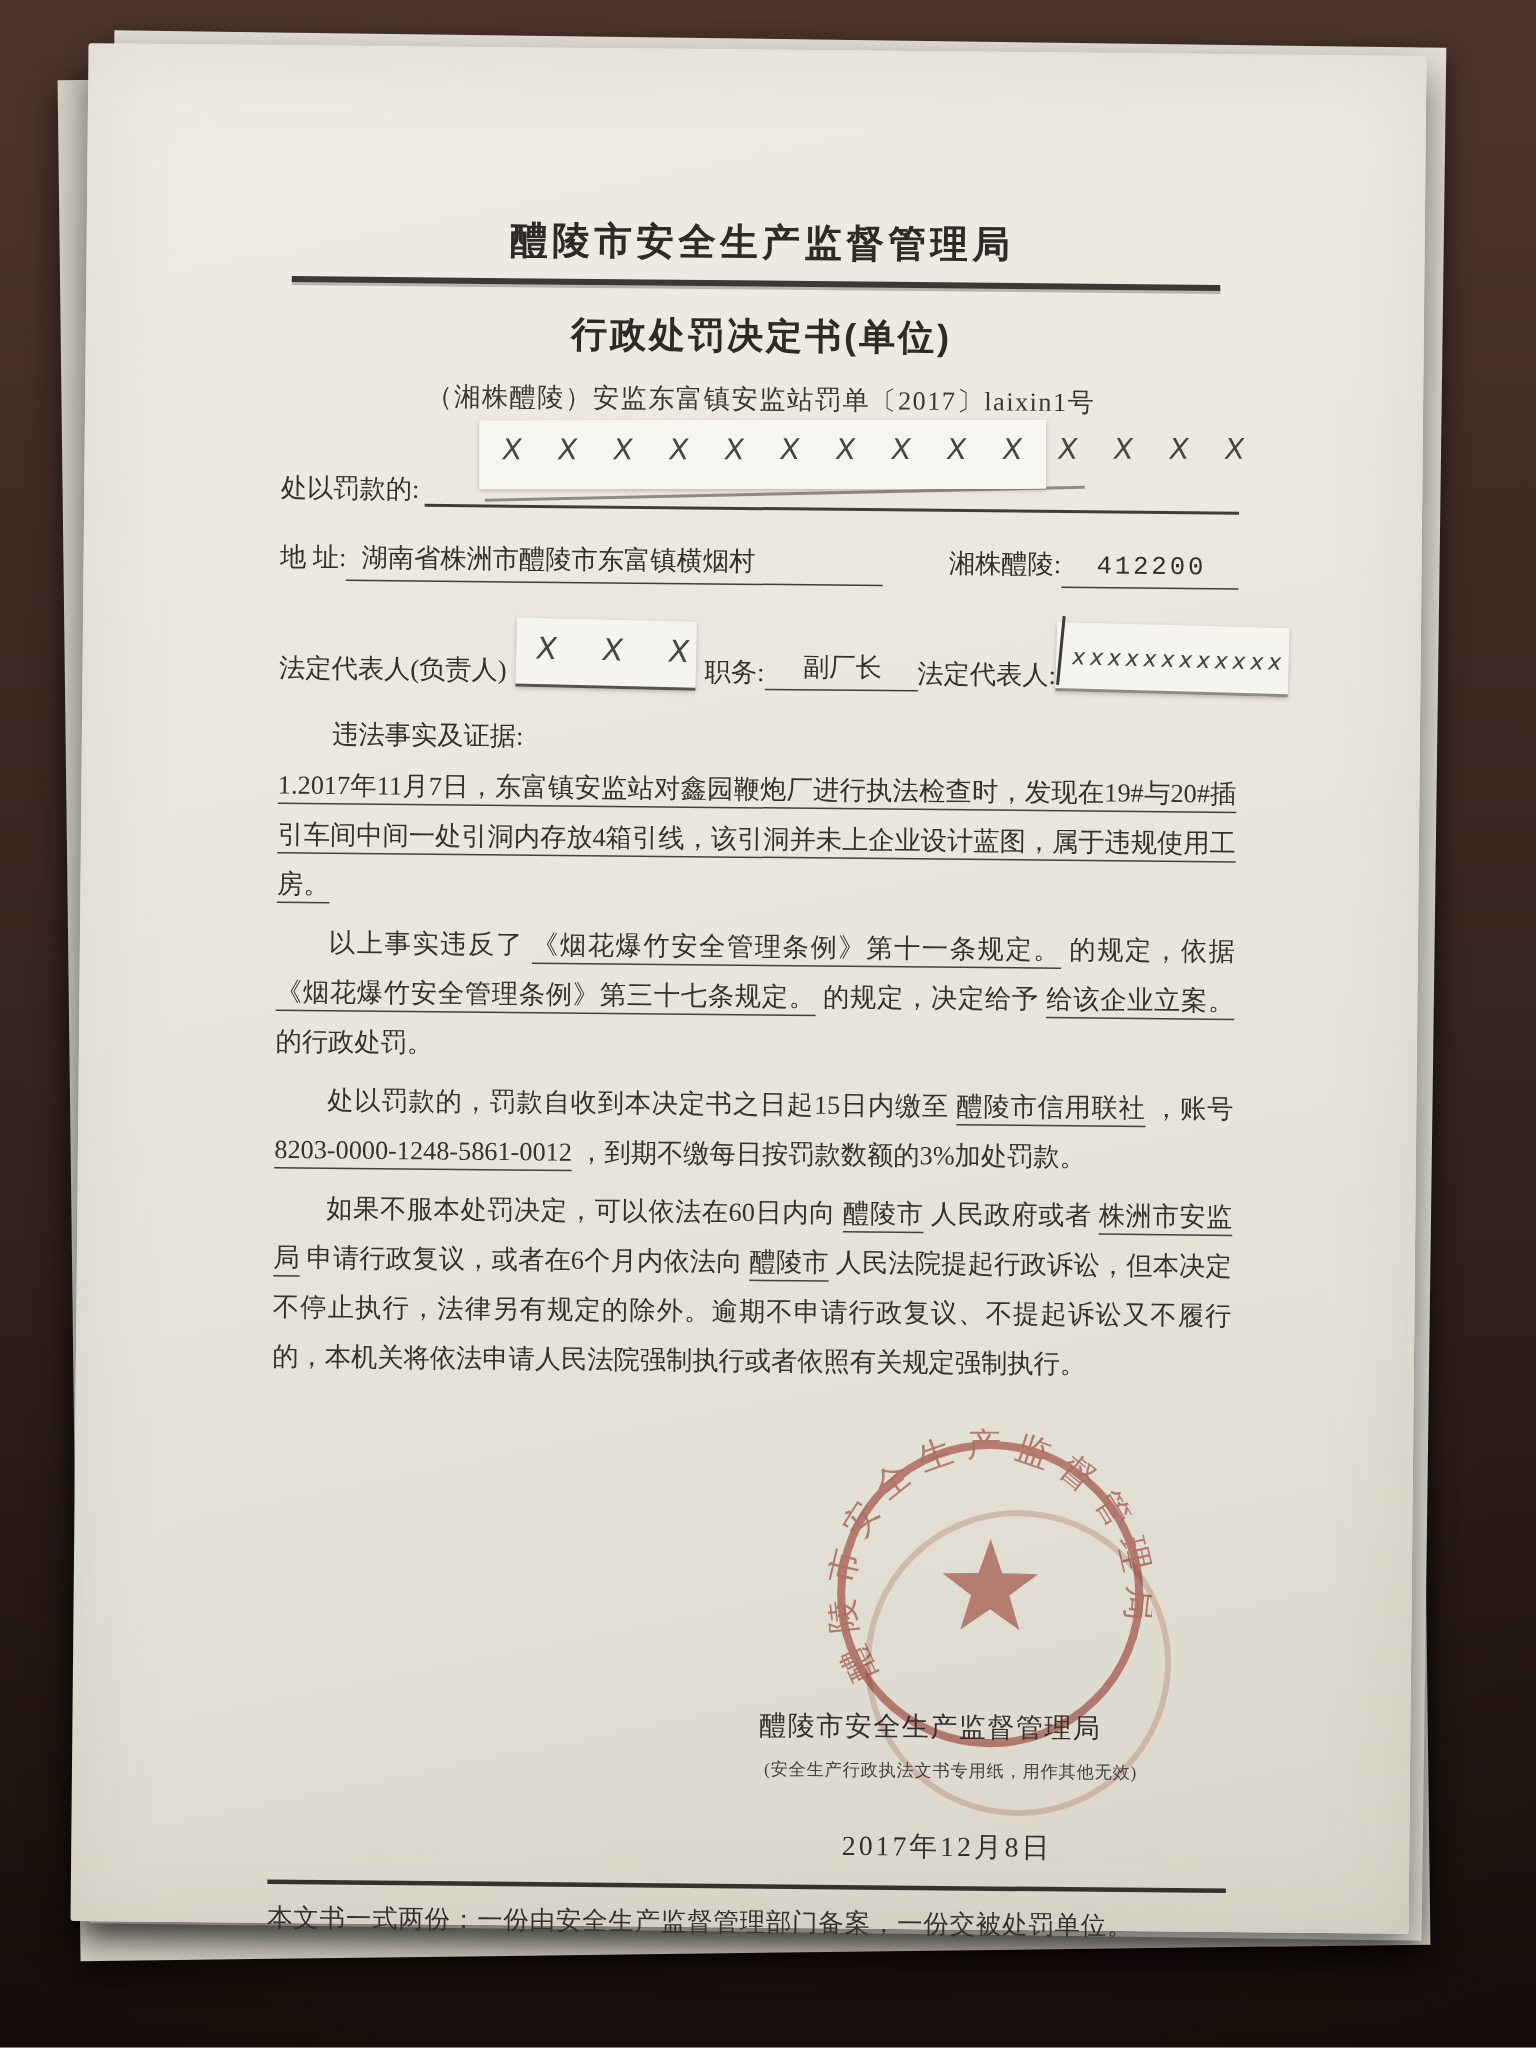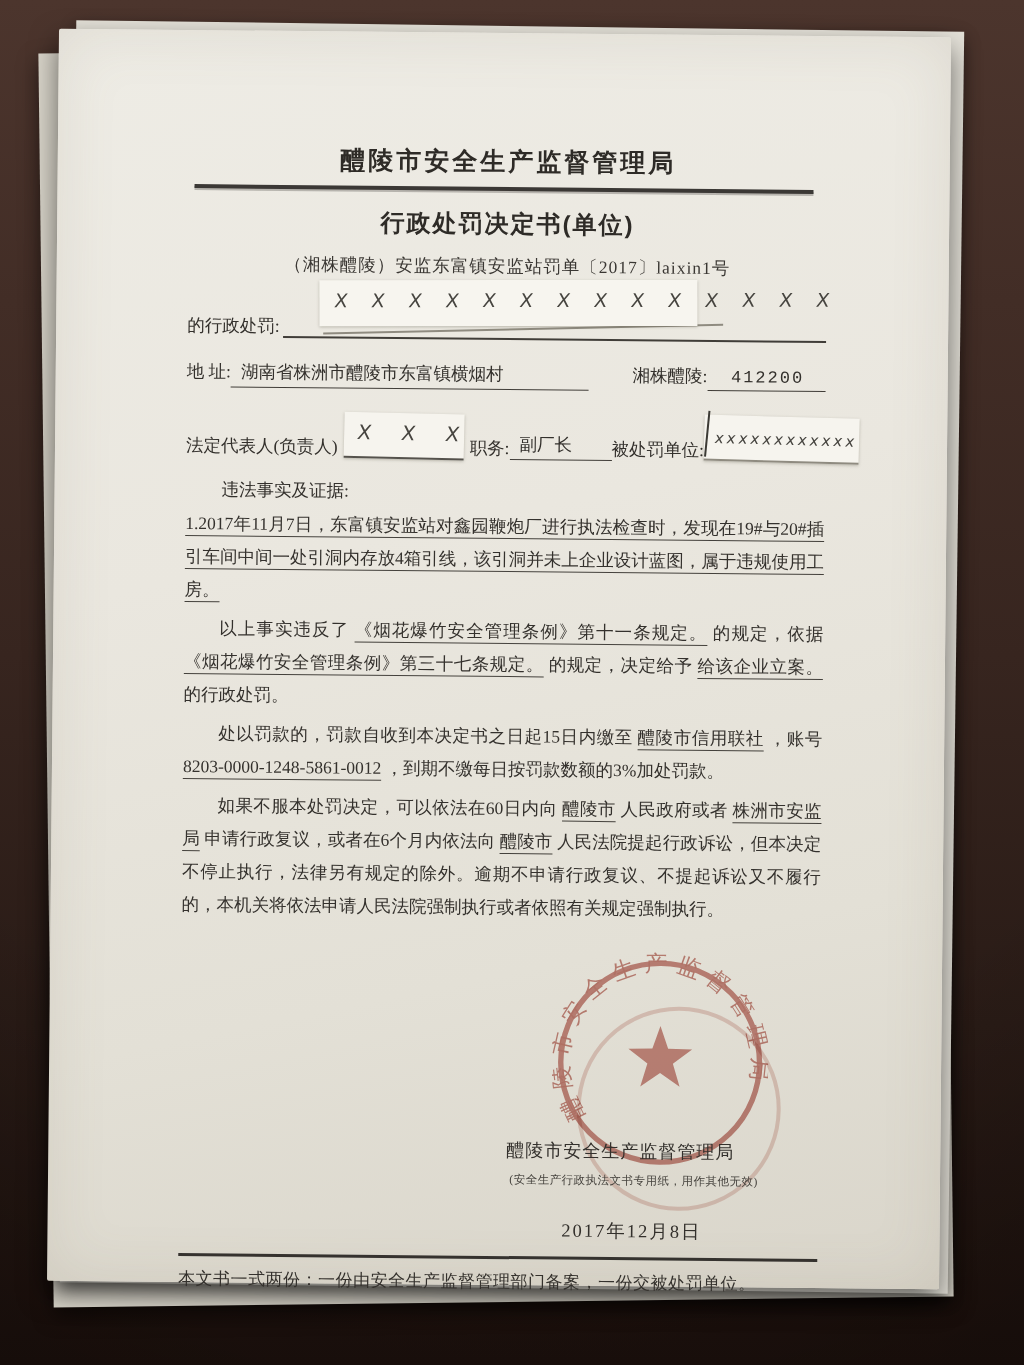--- a/index.html
+++ b/index.html
@@ -66,21 +66,21 @@
   }
   .row-addr{margin-top:22px;height:34px;align-items:baseline;}
   .label{white-space:nowrap;}
   .underfill{border-bottom:1.6px solid #403d38;padding:0 8px 3px 10px;}
   .addr-value{width:352px;}
   .addr-gap{width:46px;}
   .post-value{width:104px;text-align:center;letter-spacing:2px;font-family:"Liberation Mono", monospace;font-size:17px;}
   .row-rep{margin-top:20px;height:44px;}
   .rep-patch{position:relative;width:120px;height:44px;margin:0 6px;background:#f6f4ee;transform:rotate(0.8deg);box-shadow:0 1px 3px rgba(90,85,70,.35);border-bottom:2px solid #55524c;}
   .rep-patch .xmarks{font-size:20px;letter-spacing:12px;padding:8px 0 0 14px;}
-  .pos-value{min-width:84px;text-align:left;}
+  .pos-value{min-width:84px;text-align:center;}
   .sp1{width:26px;}
   .sp2{width:22px;}
   .phone-patch{position:relative;width:182px;height:44px;background:#f6f4ee;transform:rotate(1deg);box-shadow:0 1px 3px rgba(90,85,70,.35);border-bottom:2px solid #8f8b80;}
   .pen-stroke{position:absolute;left:2px;top:-4px;width:2px;height:46px;background:#3c3a35;transform:rotate(4deg);}
   .phone-patch .xmarks{font-size:15px;letter-spacing:3px;padding:14px 0 0 12px;transform:skewX(-10deg);}
   .facts-heading{margin-top:20px;font-size:17.5px;padding-left:36px;}
   .para{
     font-size:17.5px;line-height:33px;text-align:justify;margin:6px 0 0 0;color:#34312d;
   }
   .para.indent{text-indent:2em;}
@@ -132,21 +132,21 @@
     </svg>
   </div>
 
   <div class="content">
     <h1 class="agency-title">醴陵市安全生产监督管理局</h1>
     <div class="head-rule"></div>
     <h2 class="doc-title">行政处罚决定书(单位)</h2>
     <div class="doc-number">（湘株醴陵）安监东富镇安监站罚单〔2017〕laixin1号</div>
 
     <div class="field-row row-unit">
-      <span class="label">的行政处罚:</span>
+      <span class="label">处以罚款的:</span>
       <span class="value-line">
         <span class="slant-line"></span>
         <span class="patch patch-unit">
           <span class="xmarks">X X X X X X X X X X X X X X</span>
         </span>
       </span>
     </div>
 
     <div class="field-row row-addr">
       <span class="label">地 址:</span>
@@ -158,21 +158,21 @@
 
     <div class="field-row row-rep">
       <span class="label">法定代表人(负责人)</span>
       <span class="rep-patch">
         <span class="xmarks">X X X</span>
       </span>
       <span class="sp1"></span>
       <span class="label">职务:</span>
       <span class="underfill pos-value">副厂长</span>
       <span class="sp2"></span>
-      <span class="label">被处罚单位:</span>
+      <span class="label">法定代表人:</span>
       <span class="phone-patch">
         <span class="pen-stroke"></span>
         <span class="xmarks">xxxxxxxxxxxx</span>
       </span>
     </div>
 
     <div class="facts-heading">违法事实及证据:</div>
 
     <p class="para"><span class="u">1.2017年11月7日，东富镇安监站对鑫园鞭炮厂进行执法检查时，发现在19#与20#插引车间中间一处引洞内存放4箱引线，该引洞并未上企业设计蓝图，属于违规使用工房。</span></p>
 

